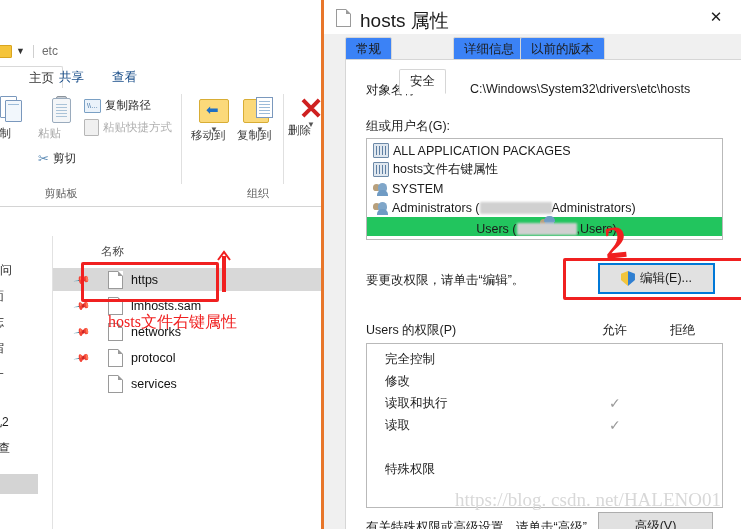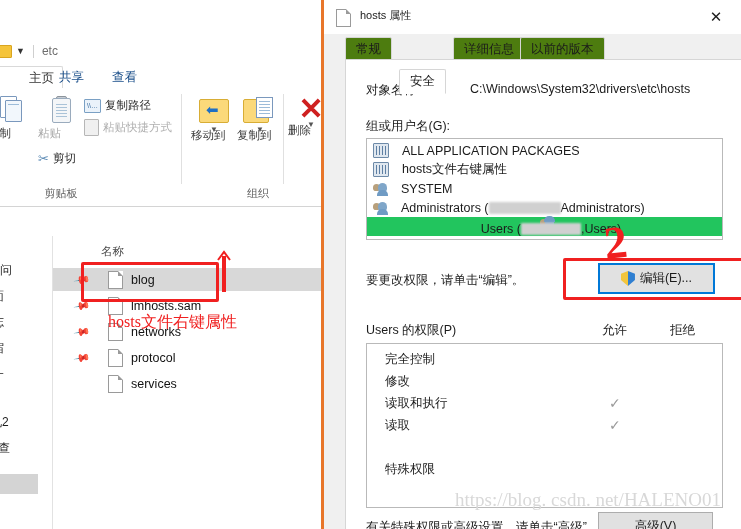--- a/index.html
+++ b/index.html
@@ -77,39 +77,39 @@
   .frow.sel{background:#d8d8d8;}
   .pin{position:absolute;left:-6px;font-size:11px;color:#9a9a9a;transform:rotate(35deg);}
   .ficon{width:13px;height:16px;background:#fff;border:1px solid #9a9a9a;margin-left:55px;position:relative;}
   .ficon:after{content:"";position:absolute;right:-1px;top:-1px;border-width:0 5px 5px 0;border-style:solid;border-color:#fff #fff #9a9a9a #9a9a9a;}
   .fname{font-size:12.5px;color:#121212;margin-left:8px;}
   
   #dialog{position:absolute;left:324px;top:0;width:417px;height:529px;background:#f0f0f0;overflow:hidden;}
   .dlg-title{position:absolute;left:0;top:0;width:417px;height:34px;background:#fff;}
   .dlg-icon{position:absolute;left:12px;top:9px;width:13px;height:16px;background:#fff;border:1px solid #9a9a9a;}
   .dlg-icon:after{content:"";position:absolute;right:-1px;top:-1px;border-width:0 5px 5px 0;border-style:solid;border-color:#fff #fff #9a9a9a #9a9a9a;}
-  .dlg-titletext{position:absolute;left:36px;top:8px;font-size:11px;color:#1b1b1b;}
+  .dlg-titletext{position:absolute;left:36px;top:8px;font-size:19px;color:#1b1b1b;}
   .dlg-close{position:absolute;right:10px;top:6px;width:30px;height:22px;text-align:center;line-height:22px;font-size:15px;color:#1b1b1b;}
   .tabstrip{position:absolute;left:0;top:34px;width:417px;height:26px;background:#f0f0f0;}
   .dtab{position:absolute;top:3px;height:23px;line-height:23px;font-size:12.5px;color:#1b1b1b;padding:0 10px;
-    border:1px solid #d6d6d6;background:#4d7c0f;border-radius:2px 2px 0 0;}
+    border:1px solid #d6d6d6;background:#3b82f6;border-radius:2px 2px 0 0;}
   .dtab.active{background:#fff;border-bottom-color:#fff;z-index:2;}
   .tabpage{position:absolute;left:21px;top:59px;width:396px;height:470px;background:#fff;border:1px solid #d6d6d6;border-right:none;}
   .lbl{position:absolute;font-size:12.5px;color:#1b1b1b;}
   .listbox{position:absolute;background:#fff;border:1px solid #b9b9b9;}
   .lirow{position:absolute;left:0;width:100%;height:19px;display:flex;align-items:center;}
   .lirow.sel{background:#22c55e;flex-direction:column;}
   .ico-pkg{width:14px;height:13px;margin-left:6px;background:#dfe7ef;border:1px solid #6d8aa8;border-radius:1px;position:relative;}
   .ico-pkg:after{content:"";position:absolute;left:2px;top:2px;right:2px;bottom:2px;
     background:repeating-linear-gradient(90deg,#5e7fa3 0 1px,transparent 1px 3px);}
   .ico-users{width:15px;height:14px;margin-left:6px;position:relative;}
   .ico-users .p1{position:absolute;left:0;top:2px;width:7px;height:7px;border-radius:50% 50% 40% 40%;background:#b8a07c;}
   .ico-users .p2{position:absolute;left:5px;top:1px;width:9px;height:9px;border-radius:50% 50% 40% 40%;background:#7fa6c9;}
   .ico-users .b1{position:absolute;left:4px;bottom:0;width:11px;height:6px;border-radius:5px 5px 0 0;background:#6f9bc4;}
-  .litext{font-size:12.5px;color:#1b1b1b;margin-left:13px;white-space:nowrap;}
+  .litext{font-size:12.5px;color:#1b1b1b;margin-left:4px;white-space:nowrap;}
   .redact{display:inline-block;height:12px;background:#d0d0d0;border-radius:1px;vertical-align:-2px;filter:blur(1.2px);}
   .btn{position:absolute;background:#e1e1e1;border:1px solid #adadad;font-size:12.5px;color:#1b1b1b;
     display:flex;align-items:center;justify-content:center;gap:5px;}
   .btn.focus{border:2px solid #0078d7;}
   .shield{width:14px;height:15px;position:relative;display:inline-block;}
   .shield .s{position:absolute;inset:0;background:linear-gradient(90deg,#f2c53d 0 50%,#2f7fd1 50% 100%);
     clip-path:polygon(50% 0,100% 18%,100% 60%,50% 100%,0 60%,0 18%);}
   .permhdr{position:absolute;font-size:12.5px;color:#1b1b1b;}
   .permrow{position:absolute;left:0;width:100%;height:22px;}
   .permname{position:absolute;left:18px;top:3px;font-size:12.5px;color:#1b1b1b;}
@@ -215,21 +215,21 @@
     <div class="navitem" style="top:204px;left:-14px;">核查</div>
     <div class="navitem sel" style="top:238px;left:-14px;height:20px;line-height:20px;">窗</div>
   </div>
 
   <div class="filelist">
     <div class="colhdr">名称</div>
 
     <div class="frow sel" style="top:32px;">
       <span class="pin" style="top:6px;left:22px;">📌</span>
       <span class="ficon"></span>
-      <span class="fname">blog</span>
+      <span class="fname">https</span>
     </div>
     <div class="frow" style="top:58px;">
       <span class="pin" style="top:6px;left:22px;">📌</span>
       <span class="ficon"></span>
       <span class="fname">lmhosts.sam</span>
     </div>
     <div class="frow" style="top:84px;">
       <span class="pin" style="top:6px;left:22px;">📌</span>
       <span class="ficon"></span>
       <span class="fname">networks</span>

